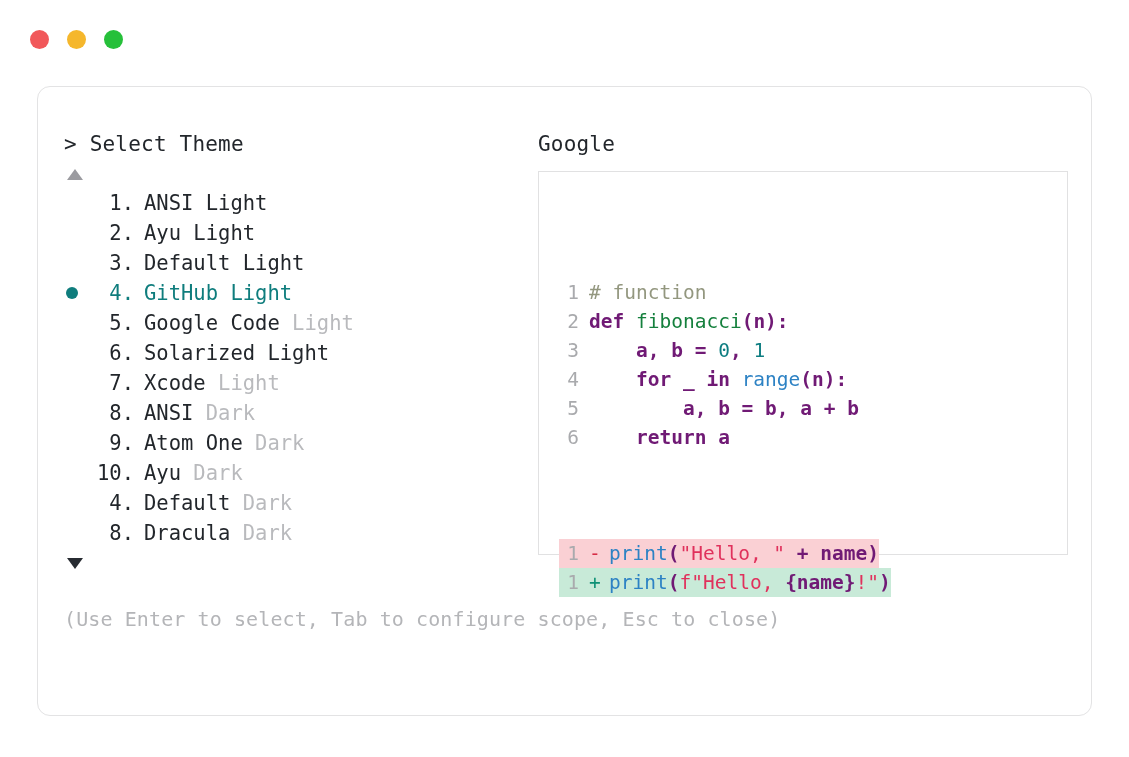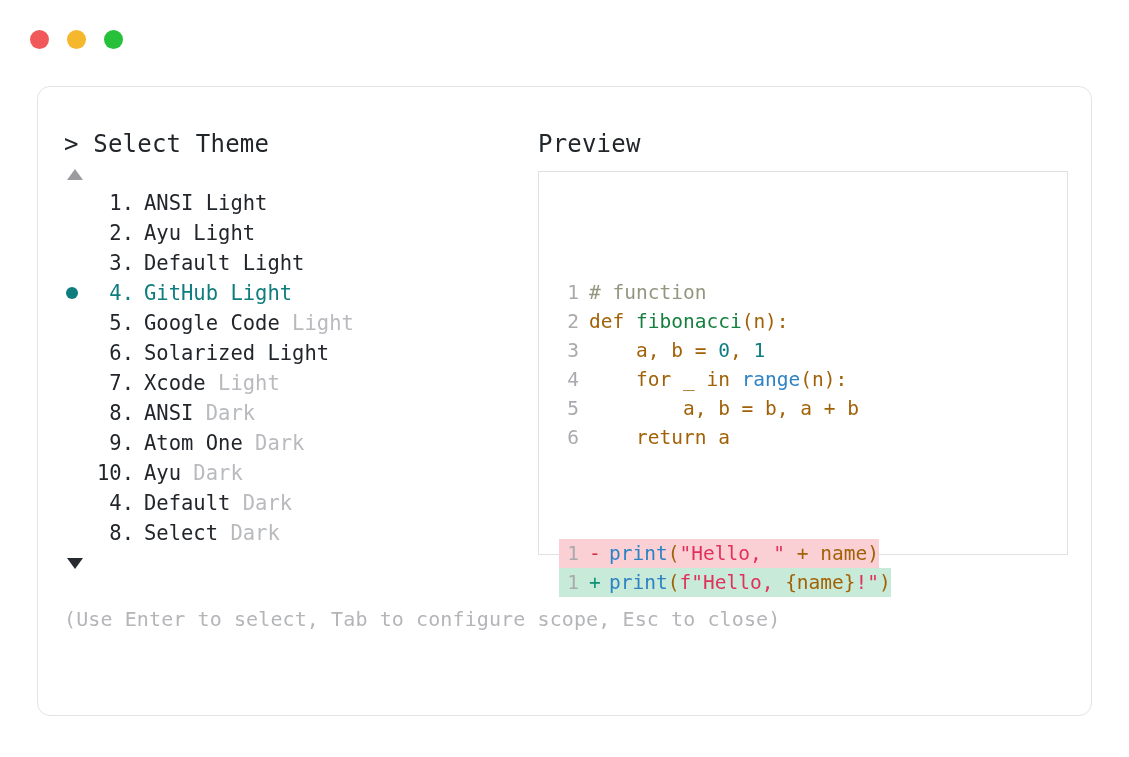--- a/index.html
+++ b/index.html
@@ -52,21 +52,21 @@
   }
 
   .col-right {
     position: absolute;
     left: 500px;
     top: 44px;
     width: 530px;
   }
 
   .section-title {
-    font-size: 24px;
+    font-size: 21px;
     color: #22262b;
     letter-spacing: 0.2px;
     line-height: 26px;
     white-space: pre;
   }
 
   
   .arrow {
     width: 0; height: 0;
     margin-left: 3px;
@@ -166,21 +166,21 @@
     width: 20px;
     flex: 0 0 20px;
     text-align: right;
     color: #a9aaad;
     margin-right: 10px;
   }
 
   .code-text { white-space: pre; text-align: center; }
 
   
-  .tok-plain   { color: #a16207; }
+  .tok-plain   { color: #701a75; font-weight: bold; }
   .tok-comment { color: #93977f; }
   .tok-func    { color: #15803d; }
   .tok-num     { color: #0d7d81; }
   .tok-builtin { color: #2d82c4; }
   .tok-call    { color: #2d82c4; }
   .tok-string  { color: #e0315c; }
 
   
   .diff { margin-top: 29px; }
 
@@ -230,28 +230,28 @@
           <li class="theme-row"><span class="bullet-cell"></span><span class="num-cell">2.</span><span class="name-cell"><span class="theme-name">Ayu</span><span class="theme-name"> Light</span></span></li>
           <li class="theme-row"><span class="bullet-cell"></span><span class="num-cell">3.</span><span class="name-cell"><span class="theme-name">Default</span><span class="theme-name"> Light</span></span></li>
           <li class="theme-row selected"><span class="bullet-cell"><span class="bullet"></span></span><span class="num-cell">4.</span><span class="name-cell"><span class="theme-name">GitHub</span><span class="theme-name"> Light</span></span></li>
           <li class="theme-row"><span class="bullet-cell"></span><span class="num-cell">5.</span><span class="name-cell"><span class="theme-name">Google Code</span><span class="theme-variant"> Light</span></span></li>
           <li class="theme-row"><span class="bullet-cell"></span><span class="num-cell">6.</span><span class="name-cell"><span class="theme-name">Solarized</span><span class="theme-name"> Light</span></span></li>
           <li class="theme-row"><span class="bullet-cell"></span><span class="num-cell">7.</span><span class="name-cell"><span class="theme-name">Xcode</span><span class="theme-variant"> Light</span></span></li>
           <li class="theme-row"><span class="bullet-cell"></span><span class="num-cell">8.</span><span class="name-cell"><span class="theme-name">ANSI</span><span class="theme-variant"> Dark</span></span></li>
           <li class="theme-row"><span class="bullet-cell"></span><span class="num-cell">9.</span><span class="name-cell"><span class="theme-name">Atom One</span><span class="theme-variant"> Dark</span></span></li>
           <li class="theme-row"><span class="bullet-cell"></span><span class="num-cell">10.</span><span class="name-cell"><span class="theme-name">Ayu</span><span class="theme-variant"> Dark</span></span></li>
           <li class="theme-row"><span class="bullet-cell"></span><span class="num-cell">4.</span><span class="name-cell"><span class="theme-name">Default</span><span class="theme-variant"> Dark</span></span></li>
-          <li class="theme-row"><span class="bullet-cell"></span><span class="num-cell">8.</span><span class="name-cell"><span class="theme-name">Select</span><span class="theme-variant"> Dark</span></span></li>
+          <li class="theme-row"><span class="bullet-cell"></span><span class="num-cell">8.</span><span class="name-cell"><span class="theme-name">Dracula</span><span class="theme-variant"> Dark</span></span></li>
         </ul>
 
       <div class="arrow arrow-down"></div>
     </div>
 
     <div class="col-right">
-      <div class="section-title">Preview</div>
+      <div class="section-title">Google</div>
 
       <div class="preview-box">
         <div class="code">
           <div id="code-lines"><div class="code-line"><span class="lineno">1</span><span class="code-text"><span class="tok-comment"># function</span></span></div><div class="code-line"><span class="lineno">2</span><span class="code-text"><span class="tok-plain">def </span><span class="tok-func">fibonacci</span><span class="tok-plain">(n):</span></span></div><div class="code-line"><span class="lineno">3</span><span class="code-text"><span class="tok-plain">    a, b = </span><span class="tok-num">0</span><span class="tok-plain">, </span><span class="tok-num">1</span></span></div><div class="code-line"><span class="lineno">4</span><span class="code-text"><span class="tok-plain">    for _ in </span><span class="tok-builtin">range</span><span class="tok-plain">(n):</span></span></div><div class="code-line"><span class="lineno">5</span><span class="code-text"><span class="tok-plain">        a, b = b, a + b</span></span></div><div class="code-line"><span class="lineno">6</span><span class="code-text"><span class="tok-plain">    return a</span></span></div></div>
           <div class="diff" id="diff-lines"><div class="diff-line diff-del"><span class="diff-lineno">1</span><span class="diff-marker marker-del">-</span><span class="code-text"><span class="tok-call">print</span><span class="tok-plain">(</span><span class="tok-string">"Hello, "</span><span class="tok-plain"> + name)</span></span></div><div class="diff-line diff-add"><span class="diff-lineno">1</span><span class="diff-marker marker-add">+</span><span class="code-text"><span class="tok-call">print</span><span class="tok-plain">(</span><span class="tok-string">f"Hello, </span><span class="tok-plain">{name}</span><span class="tok-string">!"</span><span class="tok-plain">)</span></span></div></div>
         </div>
       </div>
     </div>
 
   </div>

